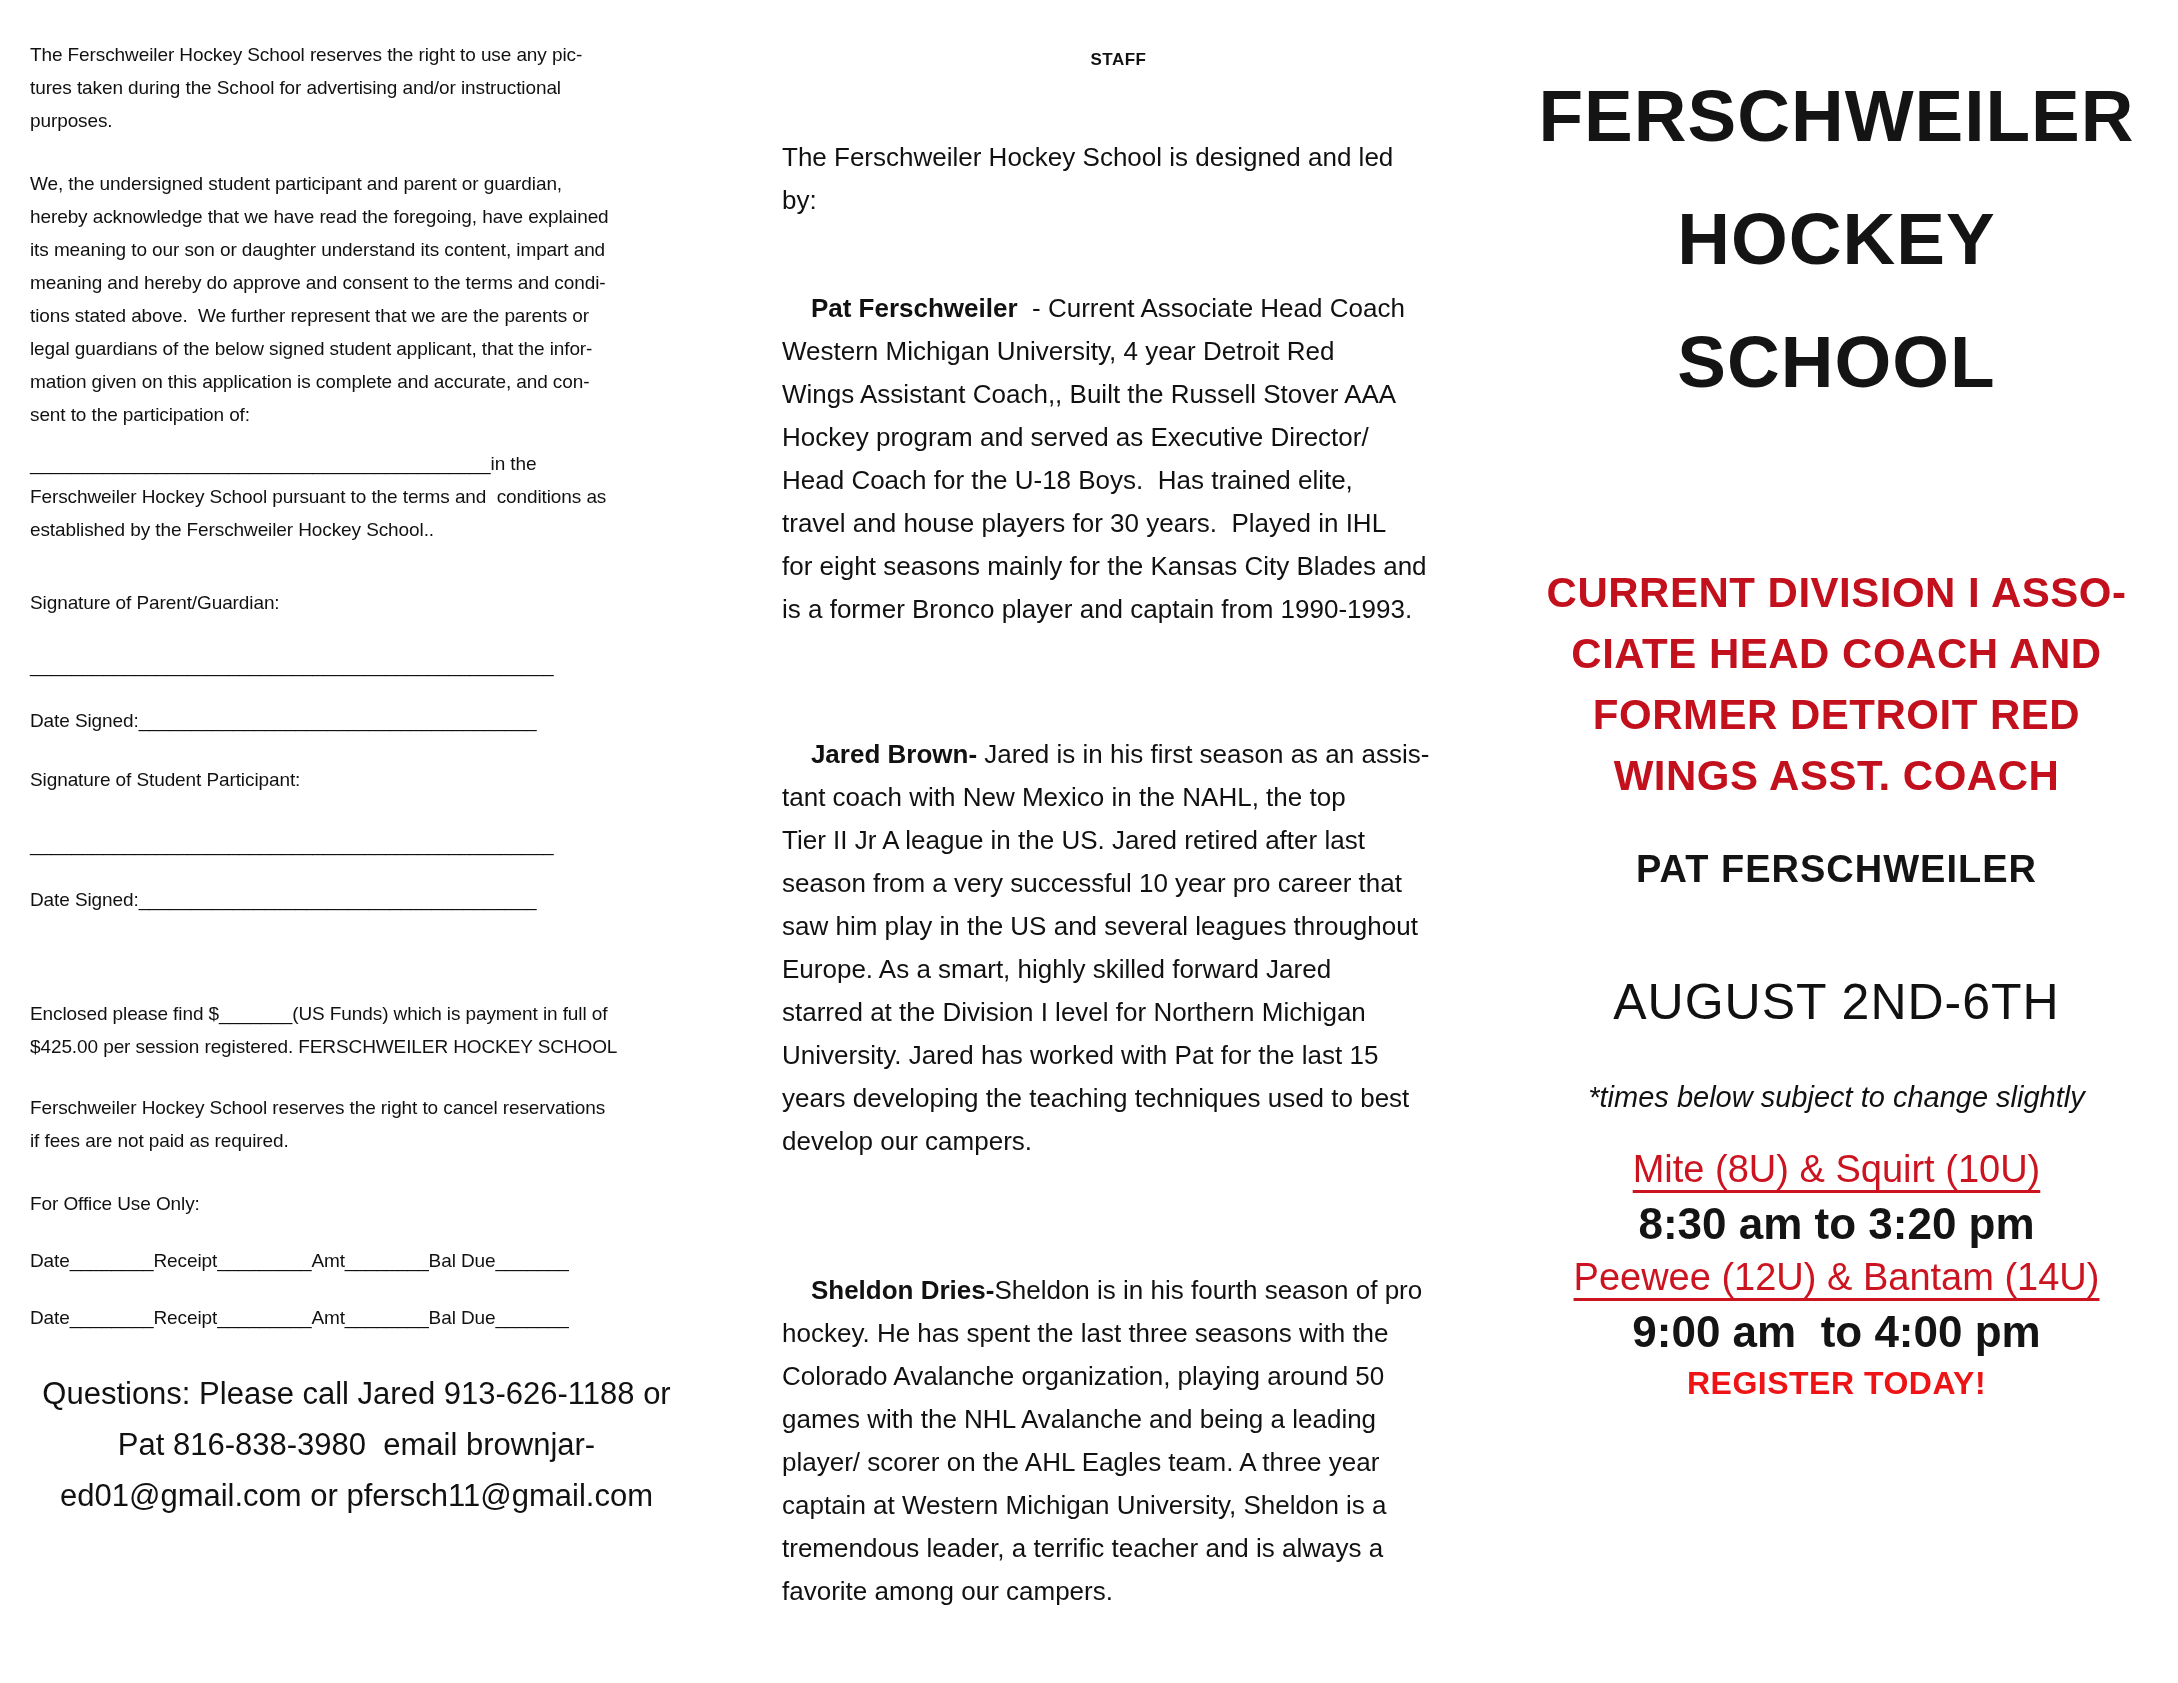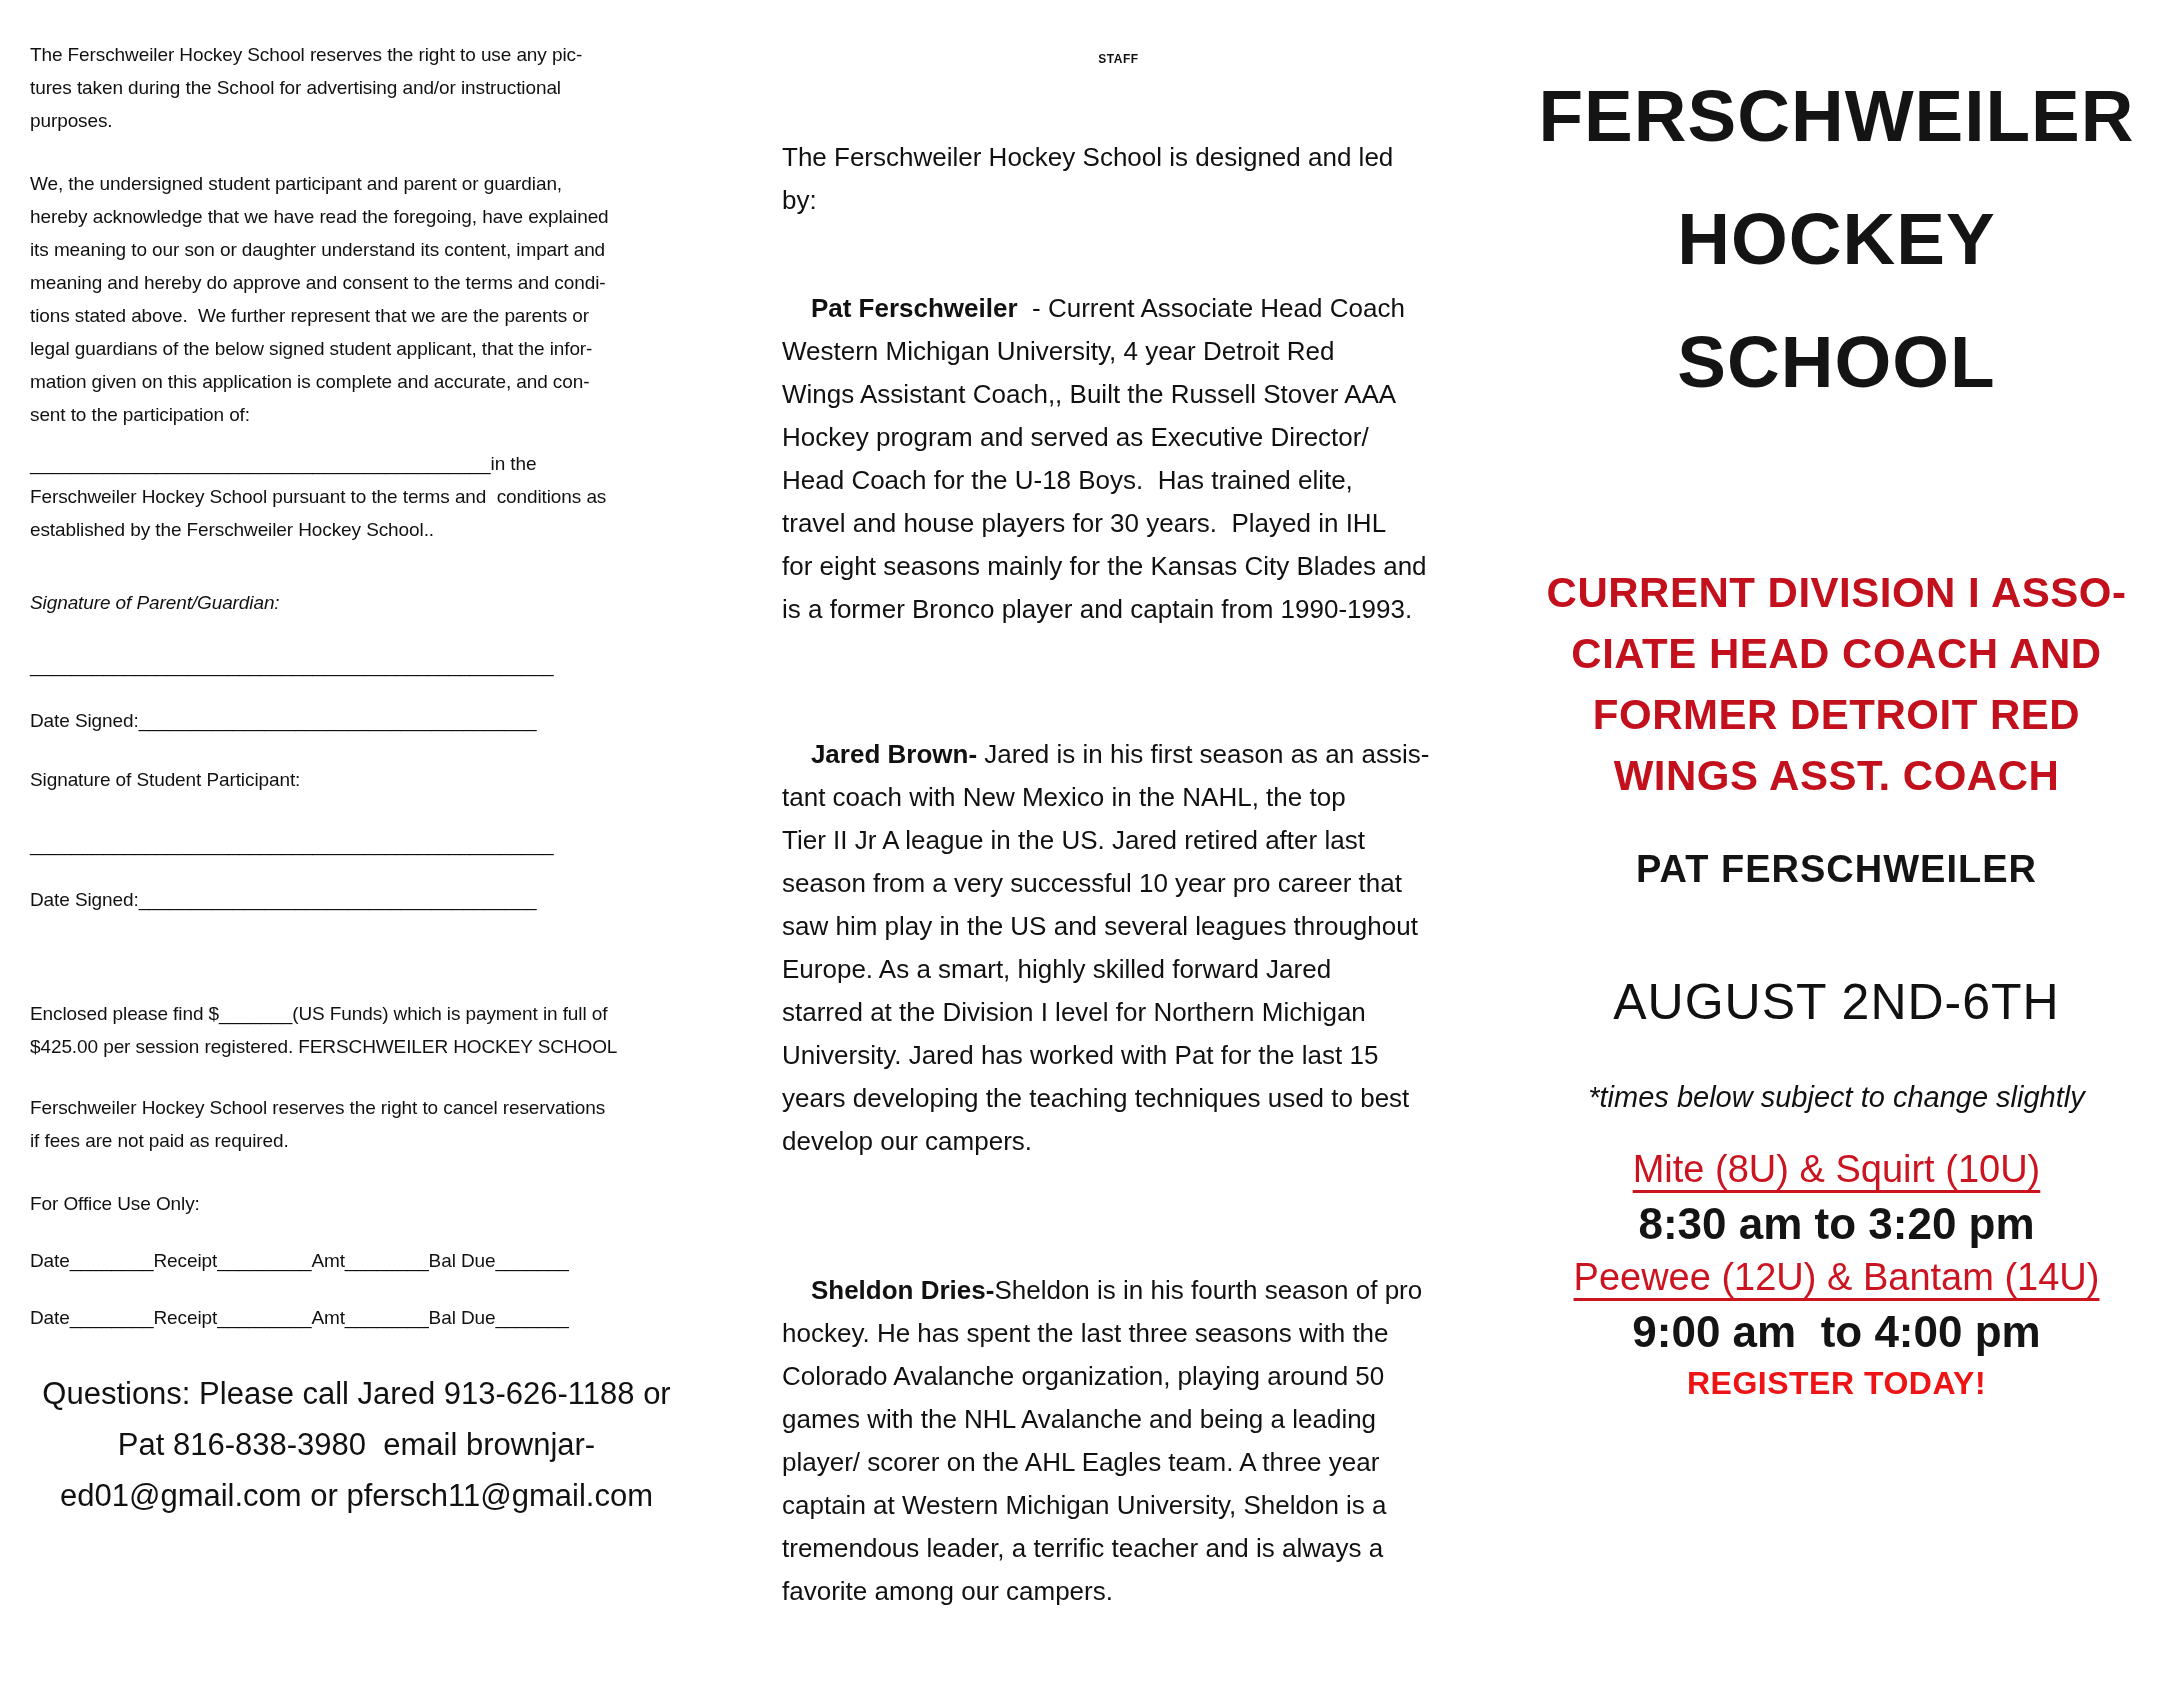--- a/index.html
+++ b/index.html
@@ -22,21 +22,21 @@
   #left-panel {
     left: 30px;
     width: 653px;
     font-size: 19px;
     line-height: 33px;
     letter-spacing: -0.1px;
   }
   #photo-release   { padding-top: 8px; }
   #consent         { margin-top: 30px; }
   #participation   { margin-top: 16px; }
-  #sig-parent      { margin-top: 40px; font-style: italic; }
+  #sig-parent      { margin-top: 40px; }
   #sig-line-1      { margin-top: 30px; }
   #date-signed-1   { margin-top: 22px; }
   #sig-student     { margin-top: 26px; }
   #sig-line-2      { margin-top: 32px; }
   #date-signed-2   { margin-top: 22px; }
   #payment         { margin-top: 81px; }
   #cancel          { margin-top: 28px; }
   #office-label    { margin-top: 30px; }
   #office-line-1   { margin-top: 24px; }
   #office-line-2   { margin-top: 24px; }
@@ -52,21 +52,21 @@
   
   #staff-panel {
     left: 782px;
     width: 673px;
     font-size: 26px;
     line-height: 43px;
   }
   #staff-heading {
     padding-top: 8px;
     text-align: center;
-    font-size: 12px;
+    font-size: 17px;
     font-weight: 600;
     letter-spacing: 0.5px;
     white-space: pre;
     margin: 0;
   }
   #staff-intro { margin-top: 55px; }
   .bio { margin-top: 22px; }
   #bio-jared   { margin-top: 16px; }
   #bio-sheldon { margin-top: 20px; }
   .bio strong { font-weight: 700; }

